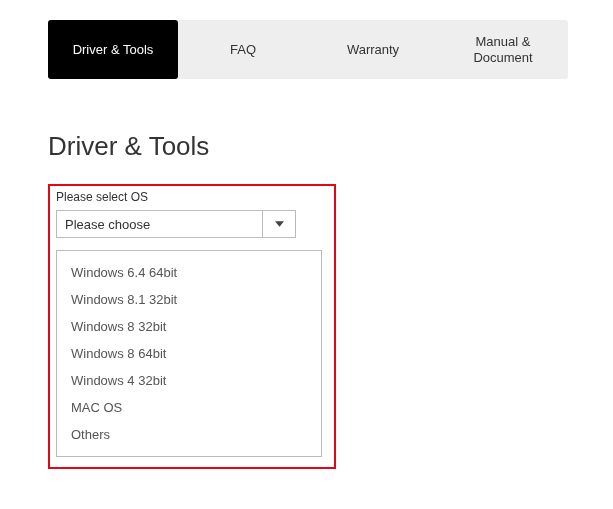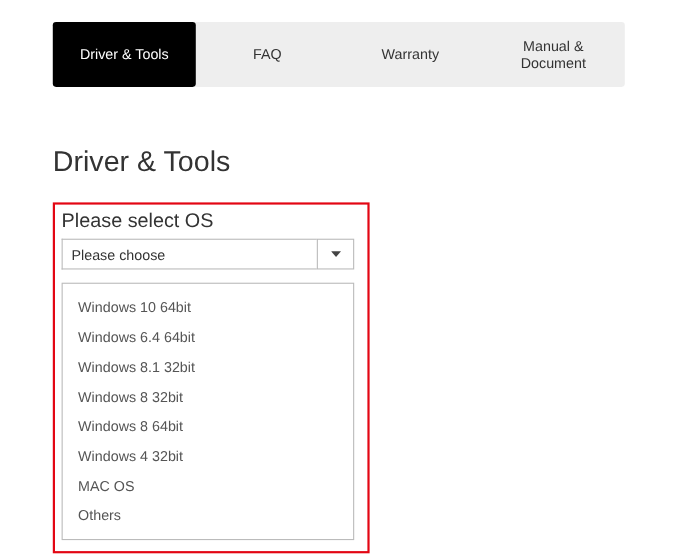--- a/index.html
+++ b/index.html
@@ -43,27 +43,27 @@
     font-size: 26px;
     color: #333;
   }
   .select-wrap {
     margin-top: 22px;
     border: 2px solid #e30613;
     width: 288px;
     padding: 4px 6px 10px 6px;
   }
   .select-label {
-    font-size: 18px;
+    font-size: 12px;
     color: #333;
     margin-bottom: 6px;
   }
   .select-control {
     display: flex;
-    width: 266px;
+    width: 240px;
     height: 28px;
     cursor: pointer;
   }
   .select-text {
     flex: 1;
     border: 1px solid #bbb;
     border-right: none;
     font-size: 13px;
     color: #333;
     display: flex;
@@ -116,21 +116,20 @@
     <div class="select-control">
       <div class="select-text">Please choose</div>
       <div class="select-arrow">
         <svg viewBox="0 0 10 6">
             <path d="M0 0 L5 6 L10 0 Z" fill="#444"></path>
           </svg>
       </div>
     </div>
 
     <div class="dropdown">
-      <div class="option">Windows 10 64bit</div>
       <div class="option">Windows 6.4 64bit</div>
       <div class="option">Windows 8.1 32bit</div>
       <div class="option">Windows 8 32bit</div>
       <div class="option">Windows 8 64bit</div>
       <div class="option">Windows 4 32bit</div>
       <div class="option">MAC OS</div>
       <div class="option">Others</div>
     </div>
   </div>
 

